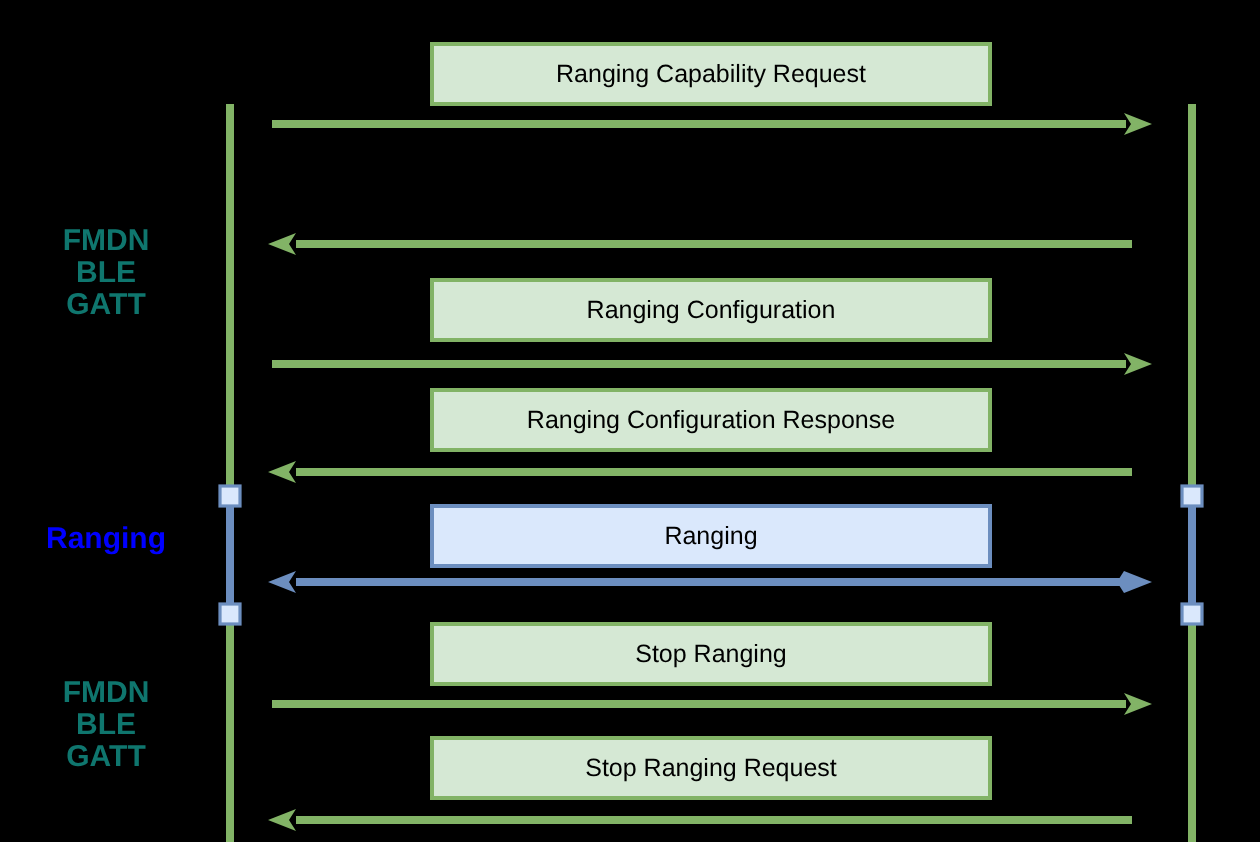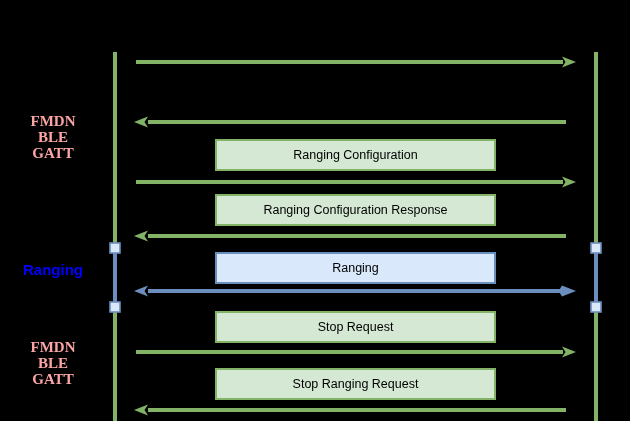--- a/index.html
+++ b/index.html
@@ -44,21 +44,21 @@
   }
   .actor-label {
     position: absolute;
     left: 8px;
     width: 90px;
     text-align: center;
     font-weight: bold;
     font-size: 15px;
     line-height: 16px;
   }
-  .actor-label.green { color: #fca5a5; font-family: Liberation Serif, serif; }
+  .actor-label.green { color: #0f766e; }
   .actor-label.blue  { color: #0000ff; }
   .actor-label span { display: block; }
 </style>
 </head>
 <body>
 
 <div class="canvas">
 
   <svg class="layer" width="630" height="421" viewBox="0 0 630 421">
 
@@ -100,29 +100,30 @@
     </g>
 
     <g>
       <rect x="110" y="243" width="10" height="10" fill="#dae8fc" stroke="#6c8ebf" stroke-width="1.6"></rect>
       <rect x="110" y="302" width="10" height="10" fill="#dae8fc" stroke="#6c8ebf" stroke-width="1.6"></rect>
       <rect x="591" y="243" width="10" height="10" fill="#dae8fc" stroke="#6c8ebf" stroke-width="1.6"></rect>
       <rect x="591" y="302" width="10" height="10" fill="#dae8fc" stroke="#6c8ebf" stroke-width="1.6"></rect>
     </g>
   </svg>
 
+  <div class="msg-box green" style="top:21px">Ranging Capability Request</div>
 
 
   <div class="msg-box green" style="top:139px">Ranging Configuration</div>
 
   <div class="msg-box green" style="top:194px">Ranging Configuration Response</div>
 
   <div class="msg-box blue" style="top:252px">Ranging</div>
 
-  <div class="msg-box green" style="top:311px">Stop Request</div>
+  <div class="msg-box green" style="top:311px">Stop Ranging</div>
 
   <div class="msg-box green" style="top:368px">Stop Ranging Request</div>
 
   <div class="actor-label green" style="top:113px">
     <span>FMDN</span>
     <span>BLE</span>
     <span>GATT</span>
   </div>
 
   <div class="actor-label blue" style="top:262px">

